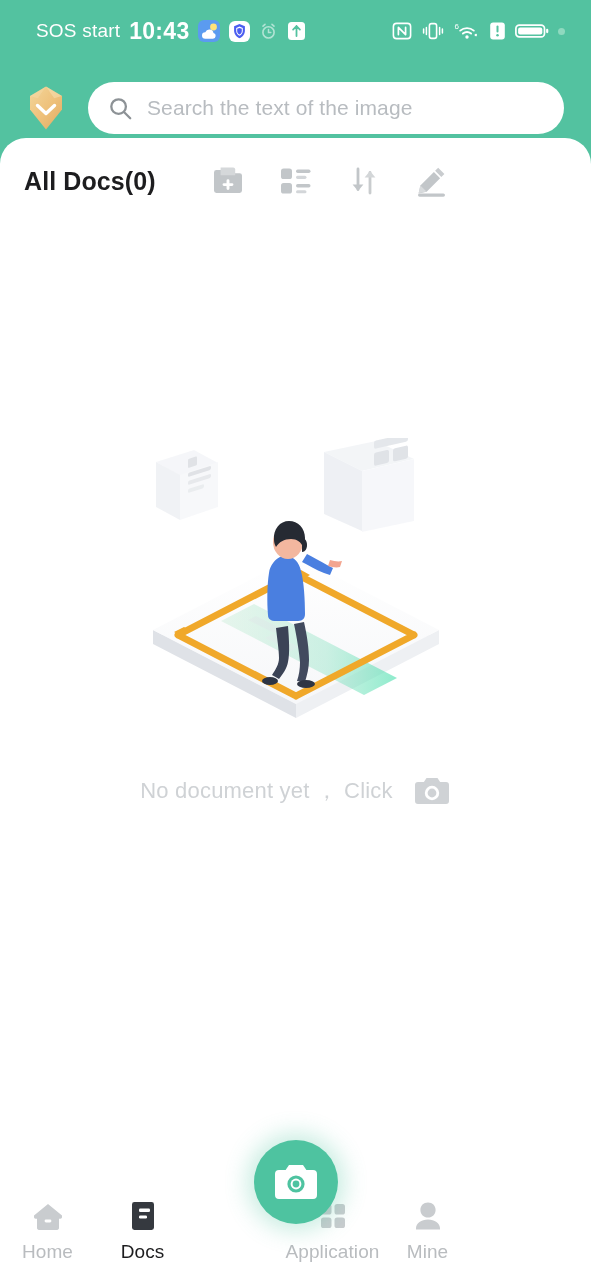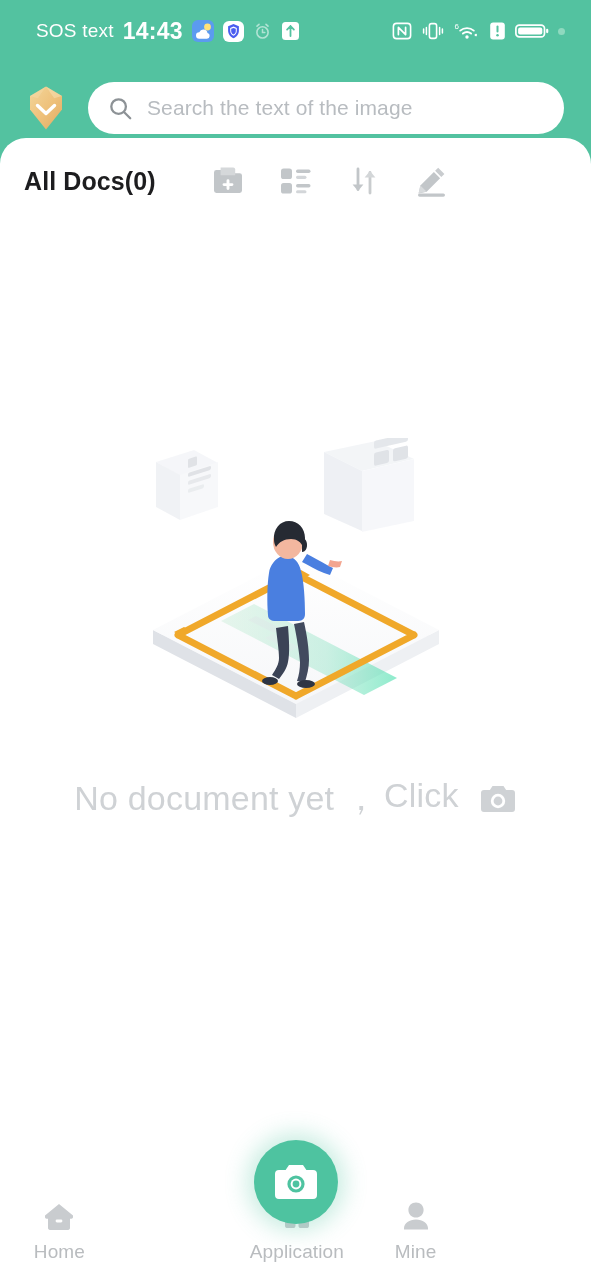--- a/index.html
+++ b/index.html
@@ -75,21 +75,21 @@
     position:absolute; top:300px; left:50%; transform:translateX(-50%);
     width:320px; height:300px;
   }
 
   
   .empty {
     position:absolute; top:638px; left:0; width:591px;
     text-align:center; color:#cfd2d5;
   }
   .empty-l1 {
-    font-size:34px; display:flex; justify-content:center;
+    font-size:22px; display:flex; align-items:center; justify-content:center;
     gap:6px; letter-spacing:.2px;
   }
   .empty-l2 { font-size:26px; margin-top:29px; letter-spacing:.2px; }
   .cam-inline { display:inline-flex; align-items:center; margin-left:14px; }
 
   
   .bottomnav {
     position:absolute; left:0; bottom:0; width:475px; height:92px;
     background:#ffffff; display:flex; align-items:flex-start;
   }
@@ -109,22 +109,22 @@
     box-shadow:0 0 22px 7px rgba(78,195,160,.30);
   }
 </style>
 </head>
 <body>
 
 <div class="header">
 
   <div class="statusbar">
     <div class="sb-left">
-      <span class="sb-sos">SOS text</span>
-      <span class="sb-time">14:43</span>
+      <span class="sb-sos">SOS start</span>
+      <span class="sb-time">10:43</span>
 
       <span class="sb-icon">
         <svg width="22" height="22" viewBox="0 0 22 22">
           <rect x="0" y="0" width="22" height="22" rx="6" fill="#5b9bf0"></rect>
           <circle cx="15.5" cy="7" r="3.4" fill="#ffe27a"></circle>
           <path d="M4 15.5a3.3 3.3 0 013.3-3.3 4.3 4.3 0 018.2.8 2.9 2.9 0 01-.5 5.7H7.3A3.3 3.3 0 014 15.5z" fill="#ffffff"></path>
         </svg>
       </span>
 
       <span class="sb-icon">
@@ -372,20 +372,30 @@
   <div class="navitem">
     <span class="navicon">
       <svg width="34" height="30" viewBox="0 0 34 30">
         <path d="M17 3L3 14.5v1.6c0 .9.7 1.6 1.6 1.6H6v9.4c0 1 .8 1.9 1.9 1.9h18.2c1.1 0 1.9-.9 1.9-1.9v-9.4h1.4c.9 0 1.6-.7 1.6-1.6v-1.6z" fill="#c9cccf"></path>
         <rect x="13.6" y="18.6" width="6.8" height="2.8" rx="1.4" fill="#ffffff"></rect>
       </svg>
     </span>
     <span class="navlabel">Home</span>
   </div>
 
+  <div class="navitem active">
+    <span class="navicon">
+      <svg width="30" height="32" viewBox="0 0 30 32">
+        <path d="M4 4.4A2.4 2.4 0 016.4 2h17.2A2.4 2.4 0 0126 4.4v23.2a2.4 2.4 0 01-2.4 2.4H6.4A2.4 2.4 0 014 27.6z" fill="#35393f"></path>
+        <rect x="11" y="8.5" width="11" height="3.6" rx="1.3" fill="#ffffff"></rect>
+        <rect x="11" y="15.4" width="8" height="3.2" rx="1.3" fill="#ffffff"></rect>
+      </svg>
+    </span>
+    <span class="navlabel">Docs</span>
+  </div>
 
   <div class="navitem spacer"></div>
 
   <div class="navitem">
     <span class="navicon">
       <svg width="30" height="30" viewBox="0 0 30 30">
         <rect x="3" y="3" width="10.5" height="10.5" rx="2.6" fill="#c9cccf"></rect>
         <rect x="16.5" y="3" width="10.5" height="10.5" rx="2.6" fill="#c9cccf"></rect>
         <rect x="3" y="16.5" width="10.5" height="10.5" rx="2.6" fill="#c9cccf"></rect>
         <rect x="16.5" y="16.5" width="10.5" height="10.5" rx="2.6" fill="#c9cccf"></rect>

